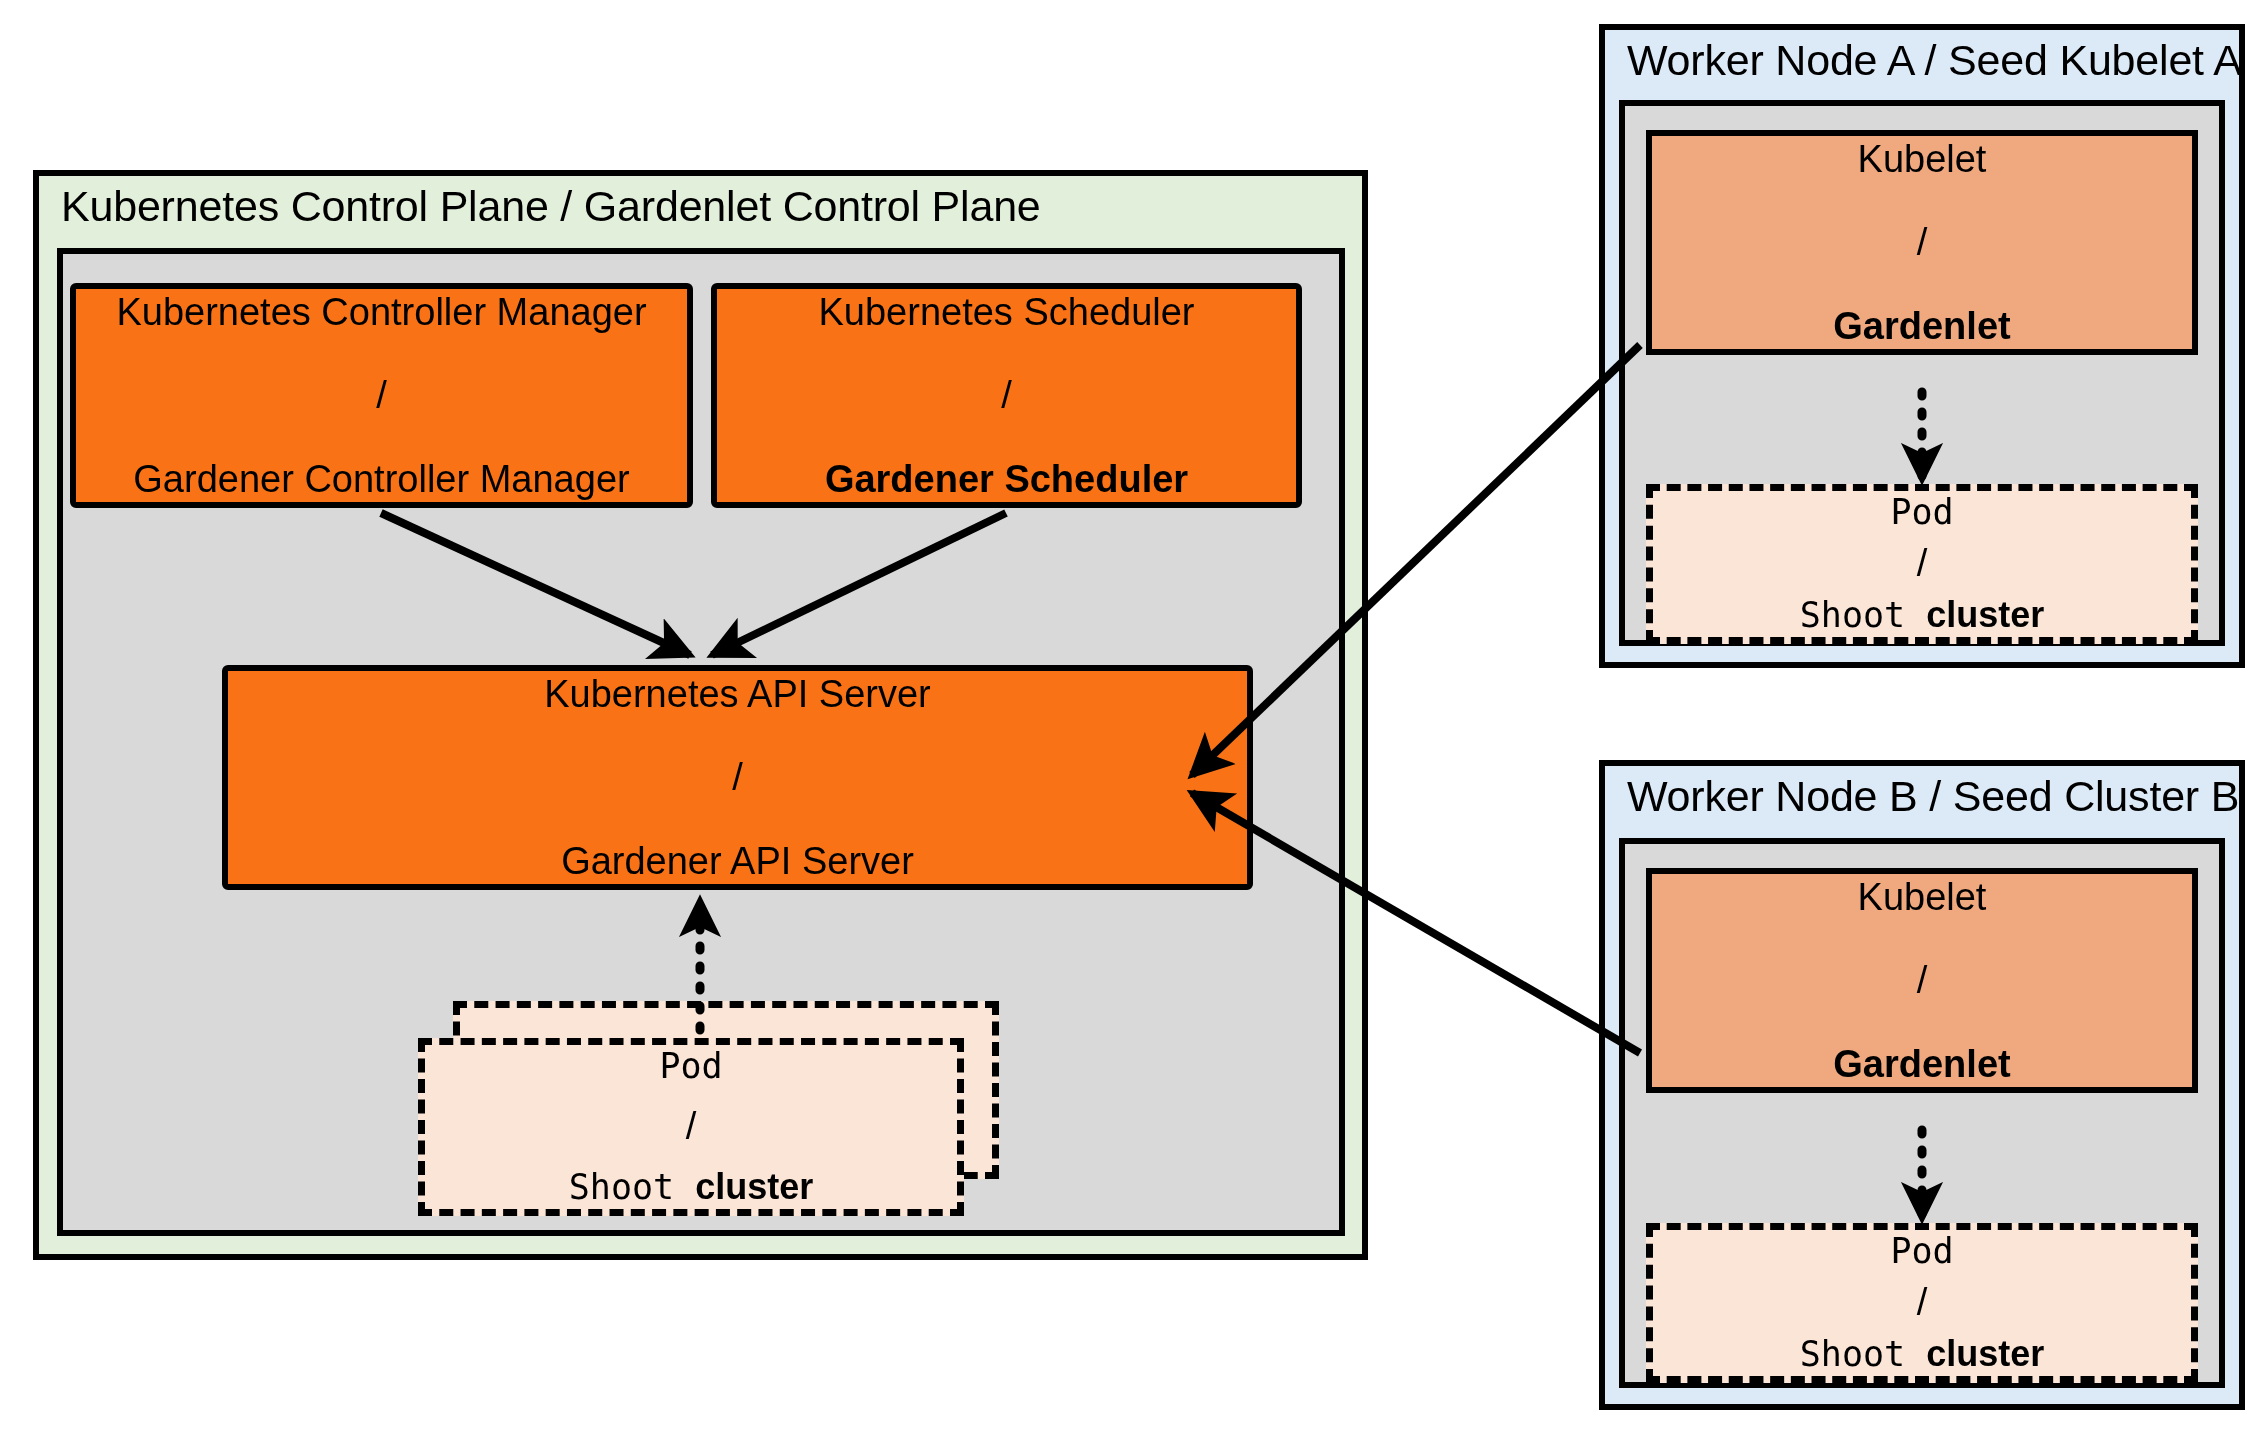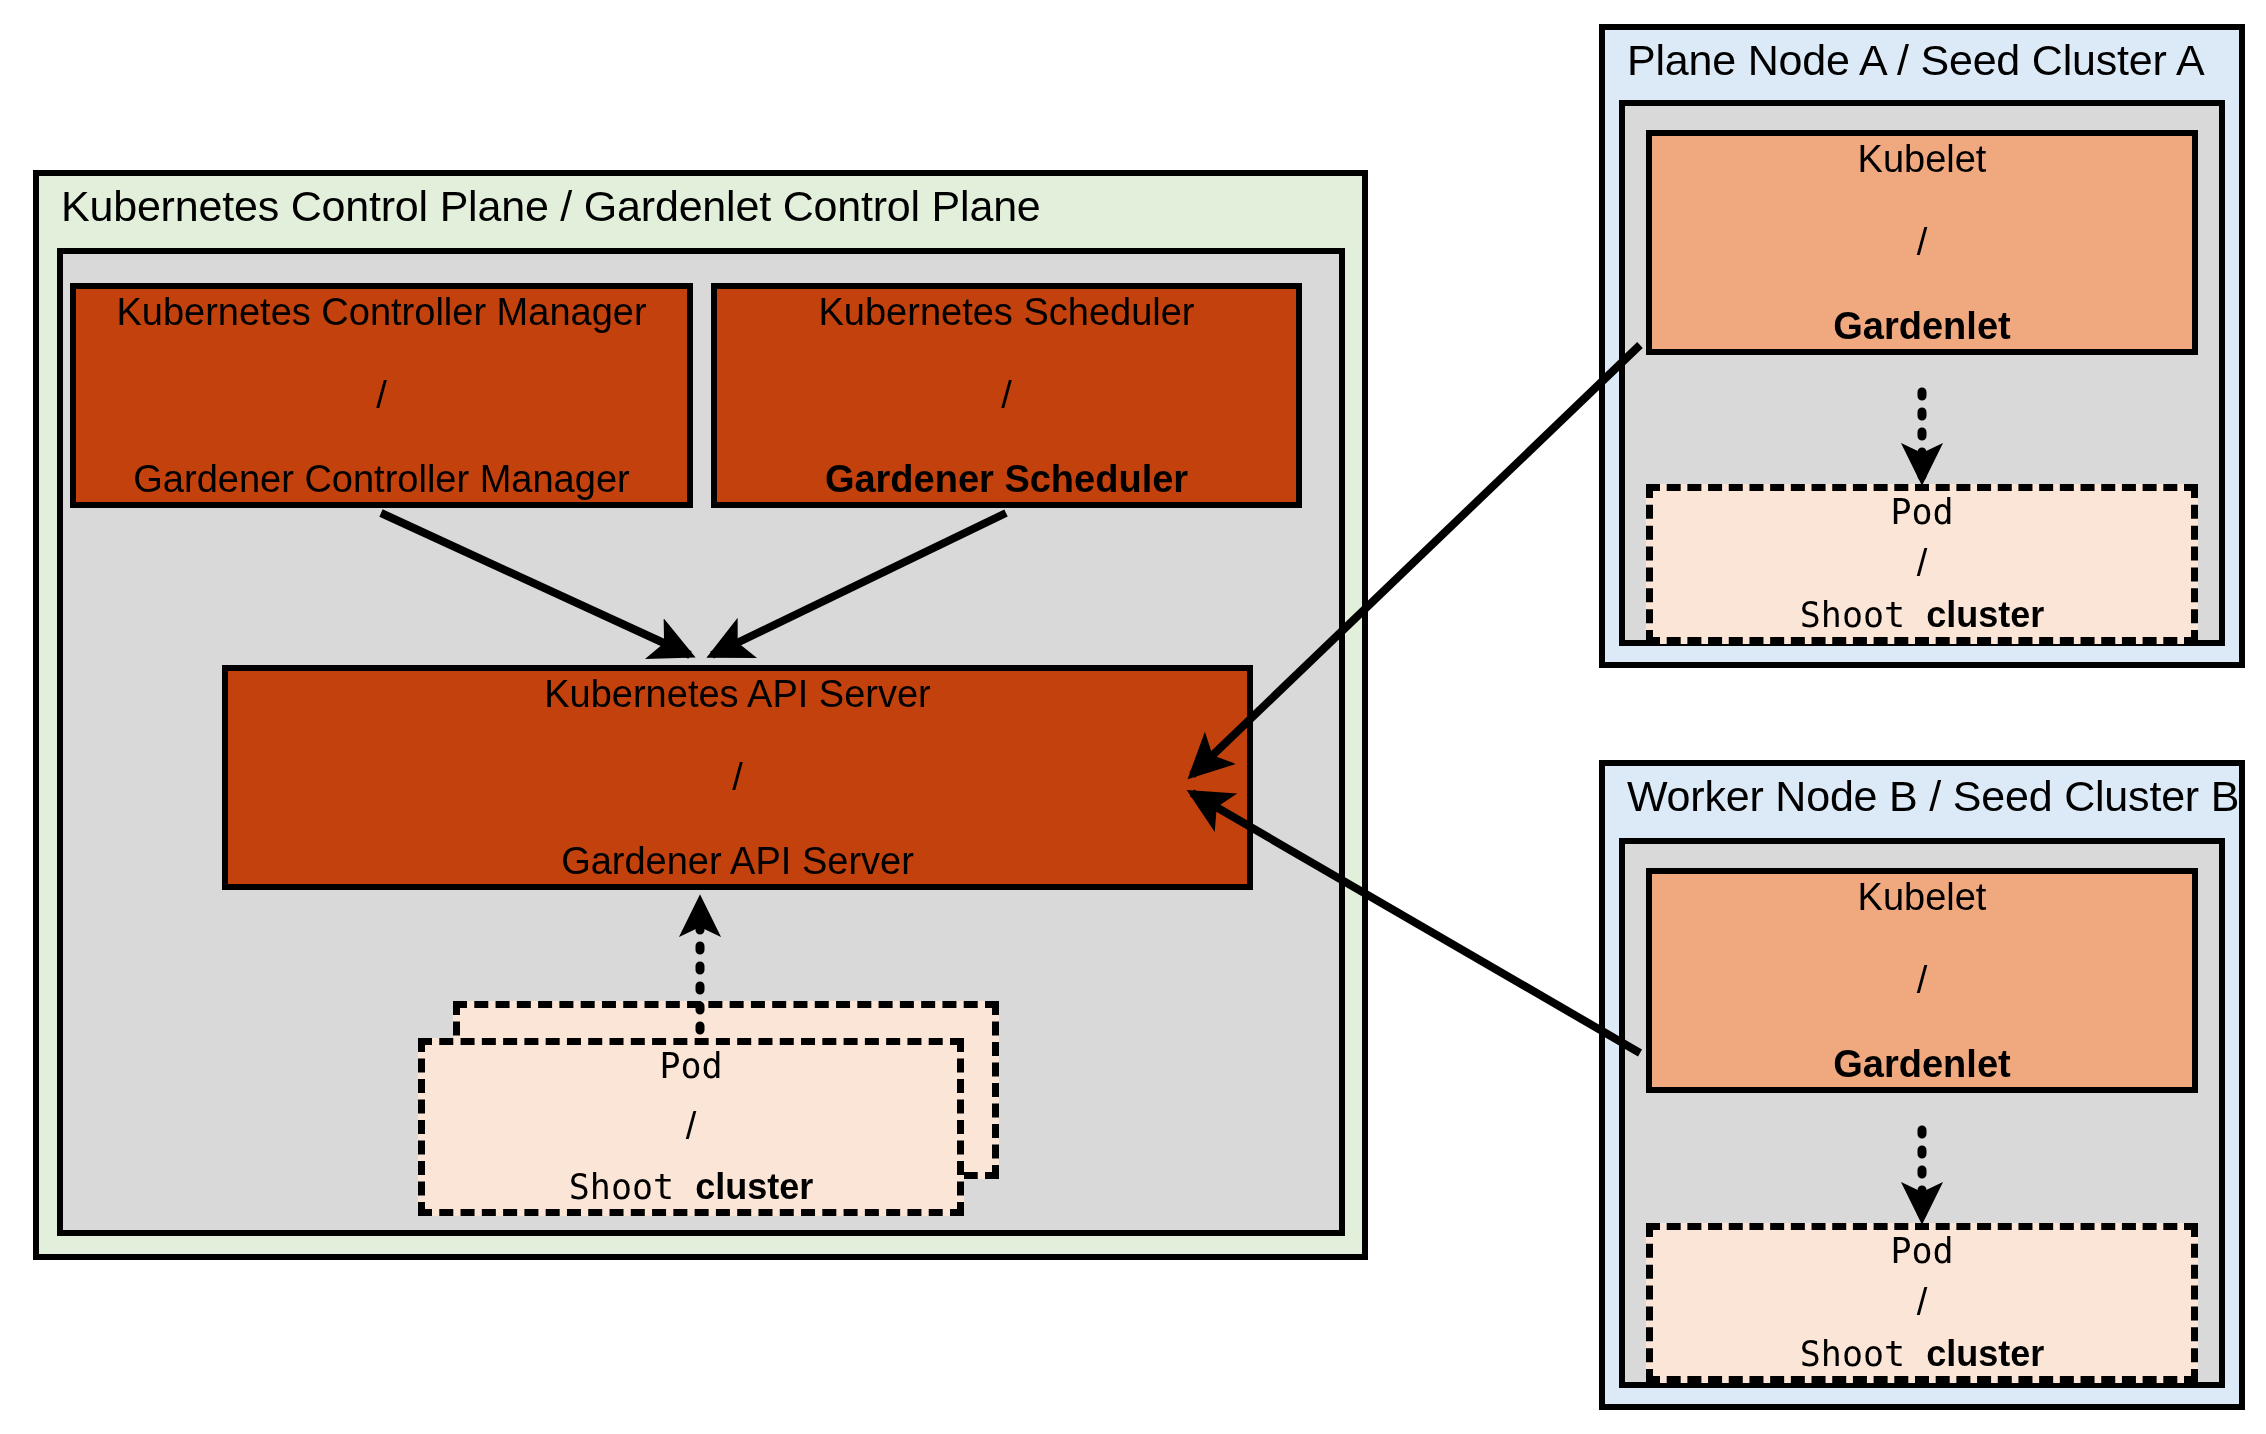--- a/index.html
+++ b/index.html
@@ -45,21 +45,21 @@
 
   
   .box {
     display: flex;
     flex-direction: column;
     align-items: center;
     justify-content: space-between;
     text-align: center;
     border: 6px solid #000000;
   }
-  .box-green { background: #c2410c; }
+  .box-green { background: #f97316; border-radius: 6px; }
   .box-orange { background: #F0A87F; }
   .box-pod {
     background: #FBE5D6;
     border: 7px dashed #000000;
   }
   .box .ln {
     font-size: 38px;
     line-height: 1.22;
     white-space: nowrap;
   }
@@ -118,21 +118,21 @@
 
   <div class="abs box box-pod" style="left:418px; top:1038px; width:546px; height:178px;">
     <div class="mono">Pod</div>
     <div class="slash">/</div>
     <div style="white-space:nowrap;">
       <span class="mono">Shoot </span><span class="ln bold" style="font-size:36px;">cluster</span>
     </div>
   </div>
 
   <div class="abs group-blue" style="left:1599px; top:24px; width:646px; height:644px;">
-    <div class="group-title">Plane Node A / Seed Cluster A</div>
+    <div class="group-title">Worker Node A / Seed Kubelet A</div>
   </div>
 
   <div class="abs inner-gray" style="left:1619px; top:100px; width:606px; height:546px;"></div>
 
   <div class="abs box box-orange" style="left:1646px; top:130px; width:552px; height:225px;">
     <div class="ln">Kubelet</div>
     <div class="slash">/</div>
     <div class="ln bold">Gardenlet</div>
   </div>
 

